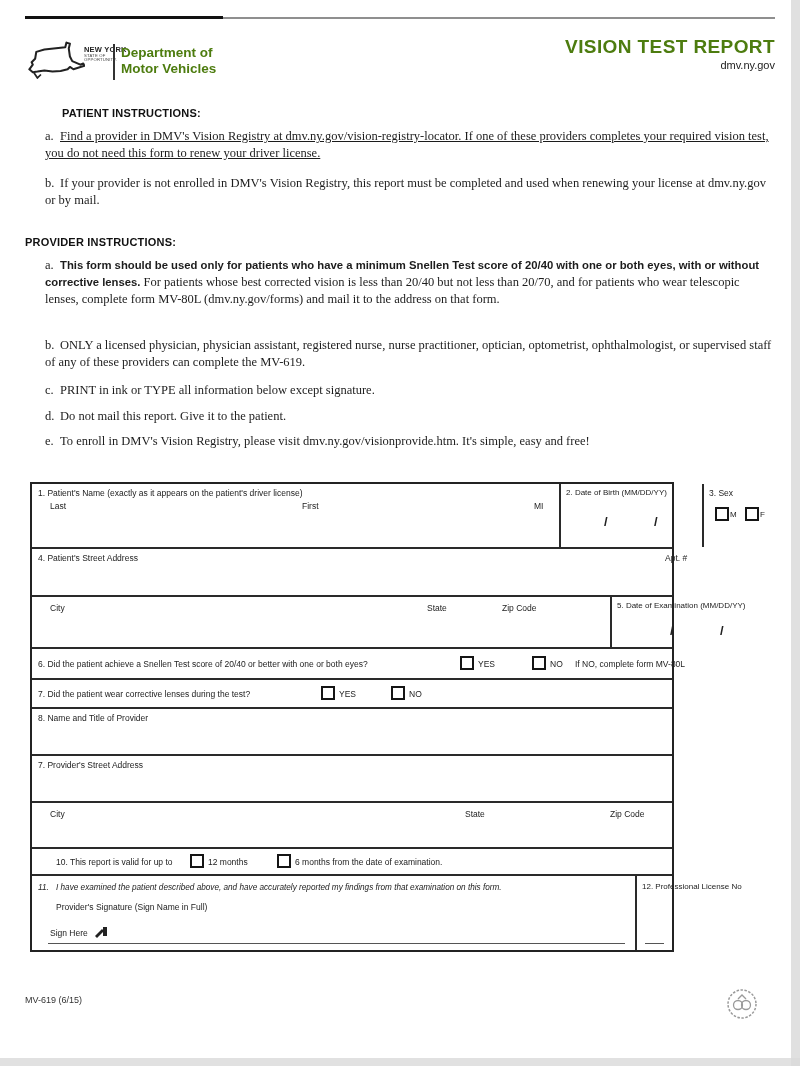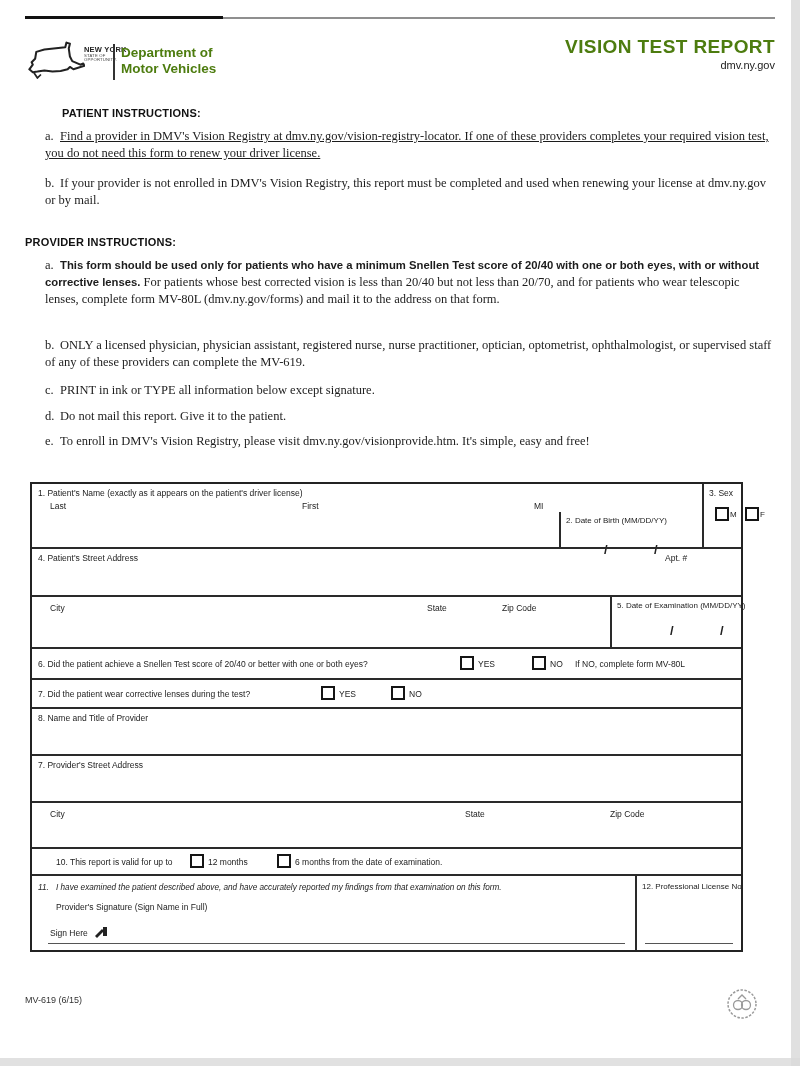--- a/index.html
+++ b/index.html
@@ -15,21 +15,21 @@
   #logo-divider{left:113px;top:44px;width:2px;height:36px;background:#333;}
   #dept{left:121px;top:45px;font-size:13.5px;font-weight:bold;line-height:15.5px;color:#4d7c0f;}
   #doc-title{right:25px;top:36px;font-size:19px;font-weight:bold;letter-spacing:.4px;color:#4d7c0f;}
   #doc-site{right:25px;top:59px;font-size:11px;color:#222;}
   
   .sec-head{left:25px;font-size:11px;font-weight:bold;letter-spacing:.2px;color:#111;}
   .inst{left:45px;width:730px;font-family:"Liberation Serif",serif;font-size:12.5px;line-height:17px;color:#1c1c1c;}
   .inst .ilabel{display:inline-block;width:15px;}
   .inst .ibold{font-family:"Liberation Sans",sans-serif;font-weight:bold;font-size:11.3px;}
   
-  #ftable{left:30px;top:482px;width:713px;height:470px;border:2px solid #232323;box-sizing:border-box;background:#fff;}
+  #ftable{left:30px;top:482px;width:644px;height:470px;border:2px solid #232323;box-sizing:border-box;background:#fff;}
   .row{position:relative;box-sizing:border-box;border-top:2px solid #2a2a2a;}
   .row.first{border-top:none;}
   .cell{position:absolute;top:0;bottom:0;box-sizing:border-box;}
   .bl{border-left:2px solid #2a2a2a;}
   .lbl{position:absolute;font-size:8.5px;color:#222;white-space:nowrap;}
   .lbl-sm{position:absolute;font-size:8px;color:#222;white-space:nowrap;}
   .cb{position:absolute;width:10px;height:10px;border:2px solid #151515;background:#fff;}
   .slash{position:absolute;font-size:13px;font-weight:bold;color:#222;}
   .sigline{position:absolute;border-bottom:1.5px solid #555;}
   .ital{font-style:italic;font-size:8.2px;}
@@ -92,21 +92,21 @@
 
   <div class="abs" id="ftable">
 
     <div class="row first" style="height:63px;">
       <div class="cell" style="left:0;width:527px;">
         <div class="lbl" style="left:6px;top:4px;">1. Patient's Name (exactly as it appears on the patient's driver license)</div>
         <div class="lbl" style="left:18px;top:17px;">Last</div>
         <div class="lbl" style="left:270px;top:17px;">First</div>
         <div class="lbl" style="left:502px;top:17px;">MI</div>
       </div>
-      <div class="cell bl" style="left:527px;width:143px;margin-top:28px;">
+      <div class="cell bl" style="left:527px;width:143px;">
         <div class="lbl-sm" style="left:5px;top:4px;">2. Date of Birth (MM/DD/YY)</div>
         <div class="slash" style="left:43px;top:30px;">/</div>
         <div class="slash" style="left:93px;top:30px;">/</div>
       </div>
       <div class="cell bl" style="left:670px;right:0;">
         <div class="lbl" style="left:5px;top:4px;">3. Sex</div>
         <div class="cb" style="left:11px;top:23px;"></div>
         <div class="lbl-sm" style="left:26px;top:26px;">M</div>
         <div class="cb" style="left:41px;top:23px;"></div>
         <div class="lbl-sm" style="left:56px;top:26px;">F</div>

